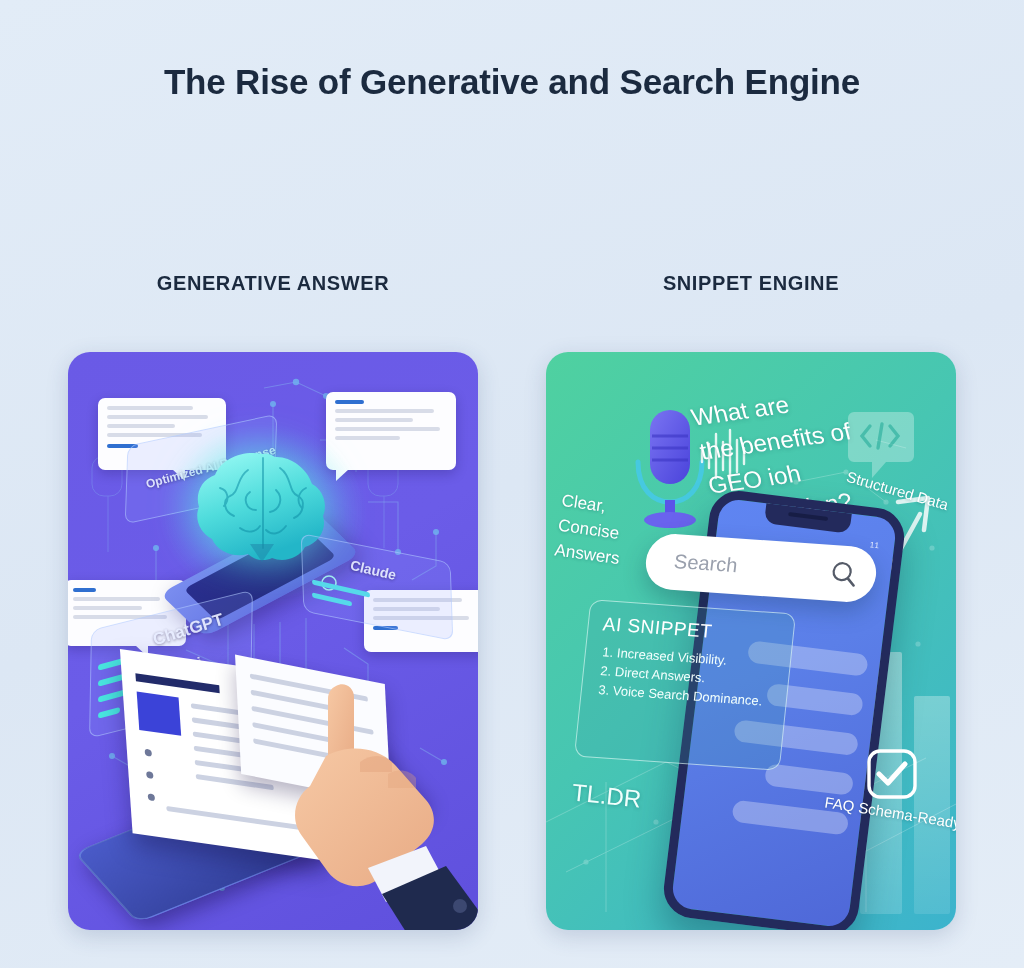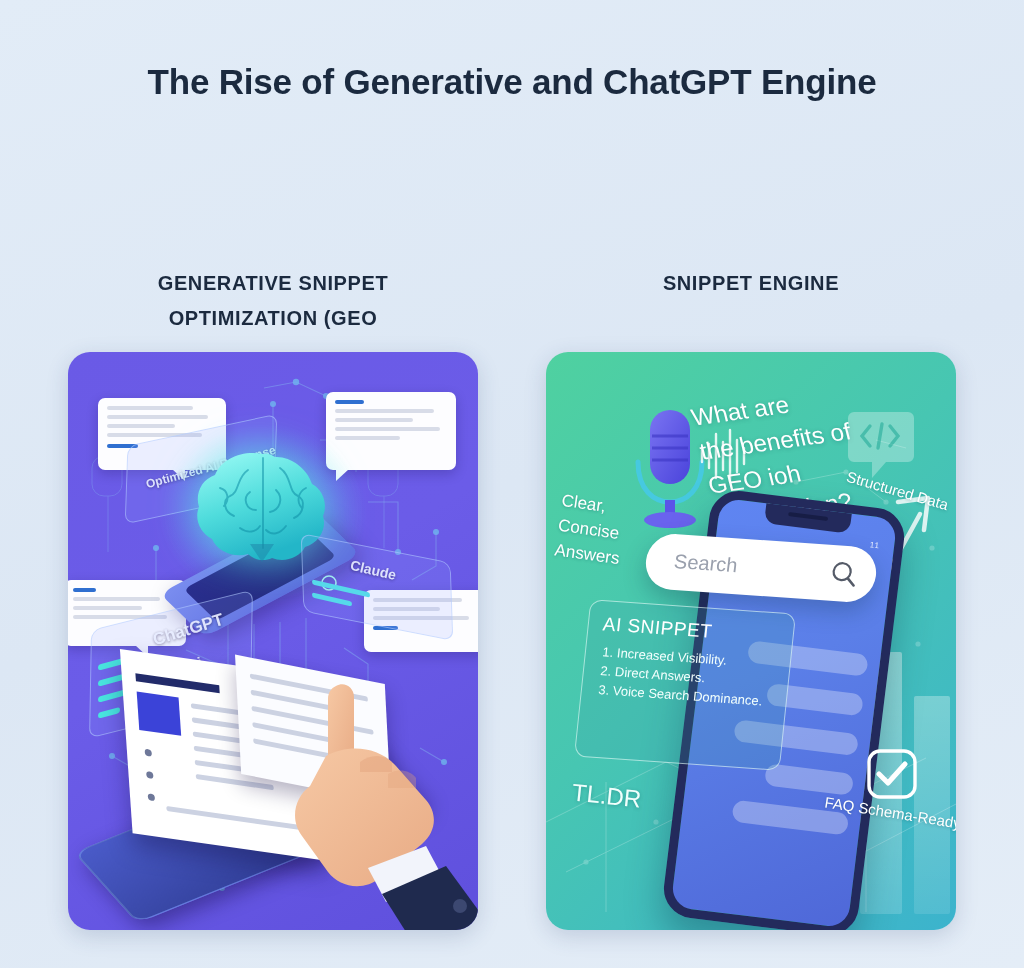--- a/index.html
+++ b/index.html
@@ -177,26 +177,25 @@
 
   .bar{position:absolute;background:linear-gradient(180deg,rgba(255,255,255,.42),rgba(255,255,255,.16));
     border-radius:2px;}
 </style>
 </head>
 <body>
 
 <div class="stage">
 
   <div class="title">
-    <span>The Rise of Generative and ChatGPT Engine</span>
+    <span>The Rise of Generative and Search Engine</span>
   </div>
 
   <div class="colhead left">
-    <div>GENERATIVE SNIPPET</div>
-    <div>OPTIMIZATION (GEO</div>
+    <div>GENERATIVE ANSWER</div>
   </div>
   <div class="colhead right">
     <div>SNIPPET ENGINE</div>
   </div>
 
   <div class="panel left">
 
     <svg class="circuit" viewBox="0 0 410 578">
       <g stroke="#8fd6f5" stroke-width="1.1" fill="none" opacity="0.55">
         <path d="M196 36 L228 30 L258 44"></path>

